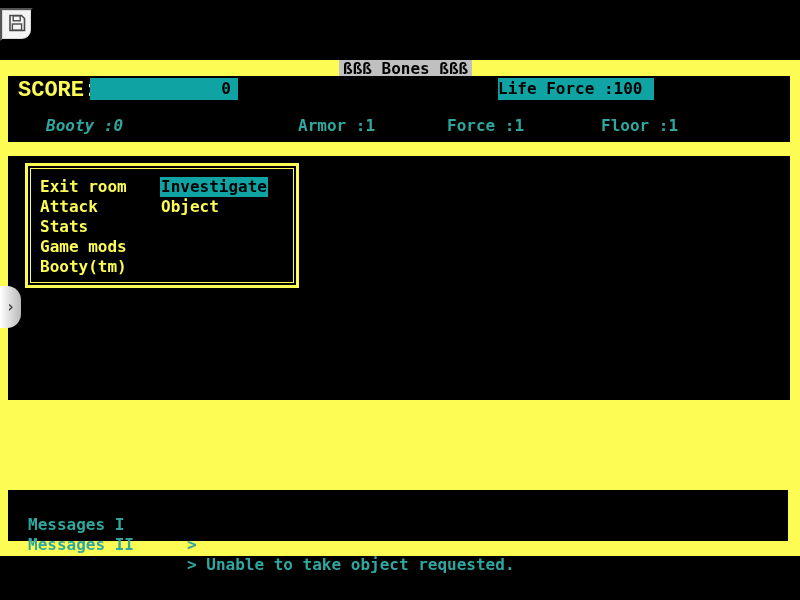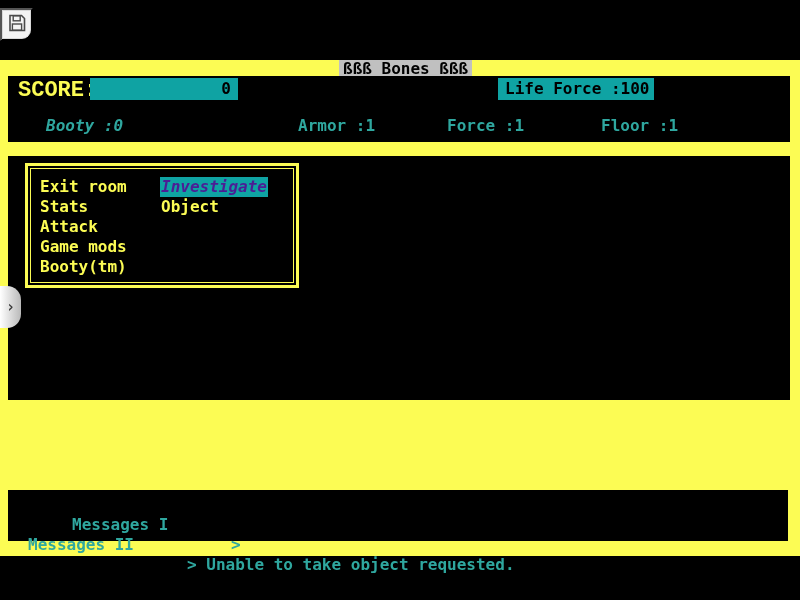--- a/index.html
+++ b/index.html
@@ -20,45 +20,45 @@
   
   .window-title{position:absolute;left:339px;top:52px;height:16px;line-height:17px;background:var(--gray);color:#000;padding:0 4px;white-space:pre;}
 
   
   .save-button{position:absolute;left:0;top:0;width:33px;height:33px;background:#f4f4f4;border-radius:0 0 11px 0;box-shadow:0 0 0 1px #d9d9d9 inset;display:flex;align-items:center;justify-content:center;cursor:pointer;}
 
   
   .header-panel{position:absolute;left:8px;top:68px;width:782px;height:66px;background:var(--black);}
   .score-label{position:absolute;left:10px;top:2px;font-size:22px;color:var(--yellow);white-space:pre;font-family:Liberation Mono, monospace;}
   .score-bar{position:absolute;left:82px;top:2px;width:148px;height:22px;background:var(--teal);color:#000;text-align:right;line-height:22px;padding-right:7px;}
-  .lifeforce-bar{position:absolute;left:490px;top:2px;width:156px;height:22px;background:var(--teal);color:#000;line-height:22px;padding-left:7px;white-space:pre;}
+  .lifeforce-bar{position:absolute;left:490px;top:2px;width:156px;height:22px;background:var(--teal);color:#000;line-height:22px;white-space:pre;}
   .stat{position:absolute;top:41px;line-height:18px;white-space:pre;color:var(--teal_text);}
   .stat.s0{left:38px;font-style:italic;} .stat.s1{left:290px;} .stat.s2{left:439px;text-align:center;} .stat.s3{left:593px;}
 
   
   .main-panel{position:absolute;left:8px;top:148px;width:782px;height:244px;background:var(--black);}
 
   
   .menu-box{position:absolute;left:17px;top:7px;width:274px;height:125px;border:3px solid var(--yellow);background:var(--black);}
   .menu-box-inner{position:absolute;left:2px;top:2px;right:2px;bottom:2px;border:1px solid var(--yellow);}
   .menu-col{position:absolute;top:8px;}
   .menu-col.left{left:9px;}
   .menu-col.right{left:130px;}
   .menu-item{height:20px;line-height:20px;color:var(--yellow);white-space:pre;cursor:pointer;}
   .menu-item .lbl{display:inline-block;}
-  .menu-item.selected .lbl{background:var(--teal);color:#4c1d95;padding:0 1px;margin-left:-1px;font-style:italic;}
+  .menu-item.selected .lbl{background:var(--teal);color:#000000;padding:0 1px;margin-left:-1px;}
 
   
   .drawer-tab{position:absolute;left:0;top:278px;width:21px;height:42px;background:linear-gradient(to right,#ffffff,#b9b9b9);border-radius:0 14px 14px 0;display:flex;align-items:center;justify-content:center;cursor:pointer;z-index:5;}
   .drawer-tab .chev{color:#3a3a3a;font-size:15px;line-height:15px;font-weight:bold;}
 
   
   .messages-panel{position:absolute;left:8px;top:482px;width:780px;height:51px;background:var(--black);}
   .msg-row{position:absolute;left:0;height:20px;line-height:20px;white-space:pre;}
-  .msg-row.r0{top:5px;margin-left:44px;} .msg-row.r1{top:25px;}
+  .msg-row.r0{top:5px;} .msg-row.r1{top:25px;}
   .msg-label{position:absolute;left:20px;}
   .msg-text{position:absolute;left:179px;}
 </style>
 </head>
 <body>
 
 <div id="screen">
 
   <div class="page-bg"></div>
 
@@ -82,22 +82,22 @@
     <span class="stat s1">Armor :1</span>
     <span class="stat s2">Force :1</span>
     <span class="stat s3">Floor :1</span>
   </div>
 
   <div class="main-panel">
     <div class="menu-box">
       <div class="menu-box-inner">
         <div class="menu-col left">
           <div class="menu-item"><span class="lbl">Exit room</span></div>
+          <div class="menu-item"><span class="lbl">Attack</span></div>
           <div class="menu-item"><span class="lbl">Stats</span></div>
-          <div class="menu-item"><span class="lbl">Attack</span></div>
           <div class="menu-item"><span class="lbl">Game mods</span></div>
           <div class="menu-item"><span class="lbl">Booty(tm)</span></div>
         </div>
         <div class="menu-col right">
           <div class="menu-item selected"><span class="lbl">Investigate</span></div>
           <div class="menu-item"><span class="lbl">Object</span></div>
         </div>
       </div>
     </div>
   </div>

